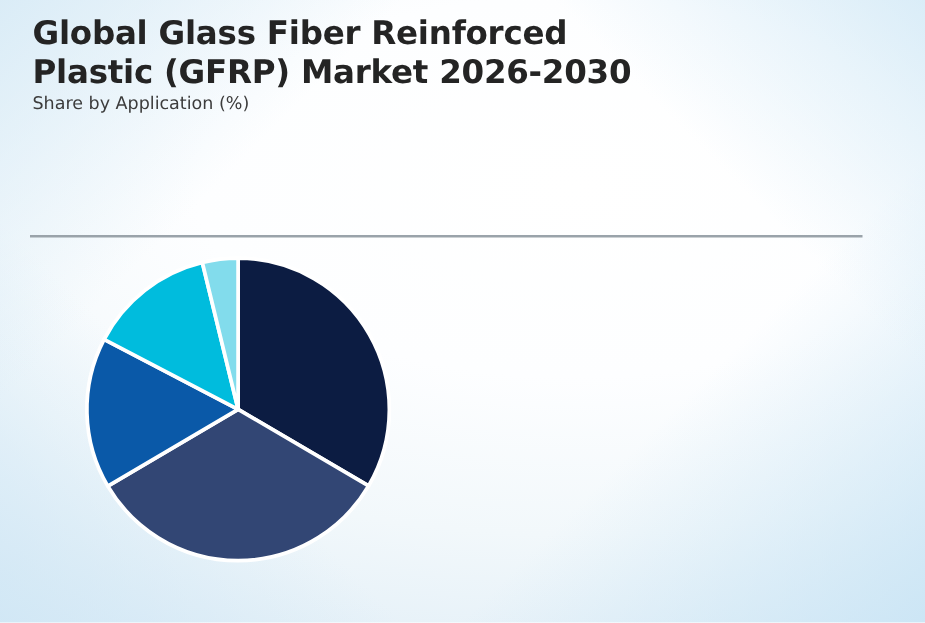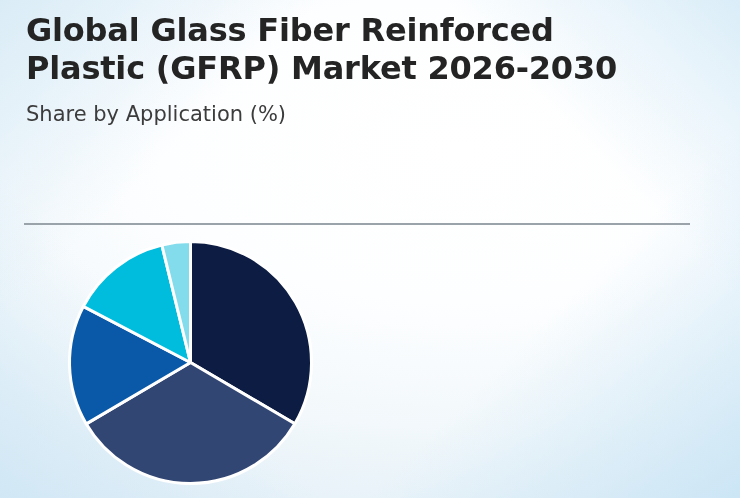--- a/index.html
+++ b/index.html
@@ -36,33 +36,33 @@
   #infographic > * { position: relative; }
 
   
   .header {
     position: absolute;
     left: 26px;
     top: 12px;
     width: 680px;
   }
   .title {
-    font-size: 32px;
+    font-size: 26px;
     font-weight: bold;
     color: #242424;
     line-height: 1.18;
     letter-spacing: -0.2px;
     white-space: pre-line;
   }
   .subtitle {
-    font-size: 21px;
+    font-size: 14px;
     font-weight: normal;
     color: #3c3c3c;
     line-height: 1.2;
-    margin-top: 14px;
+    margin-top: 2px;
   }
   .header-rule {
     position: absolute;
     left: 24px;
     top: 108px;
     width: 666px;
     height: 2px;
     background: #9aa3aa;
   }
 

